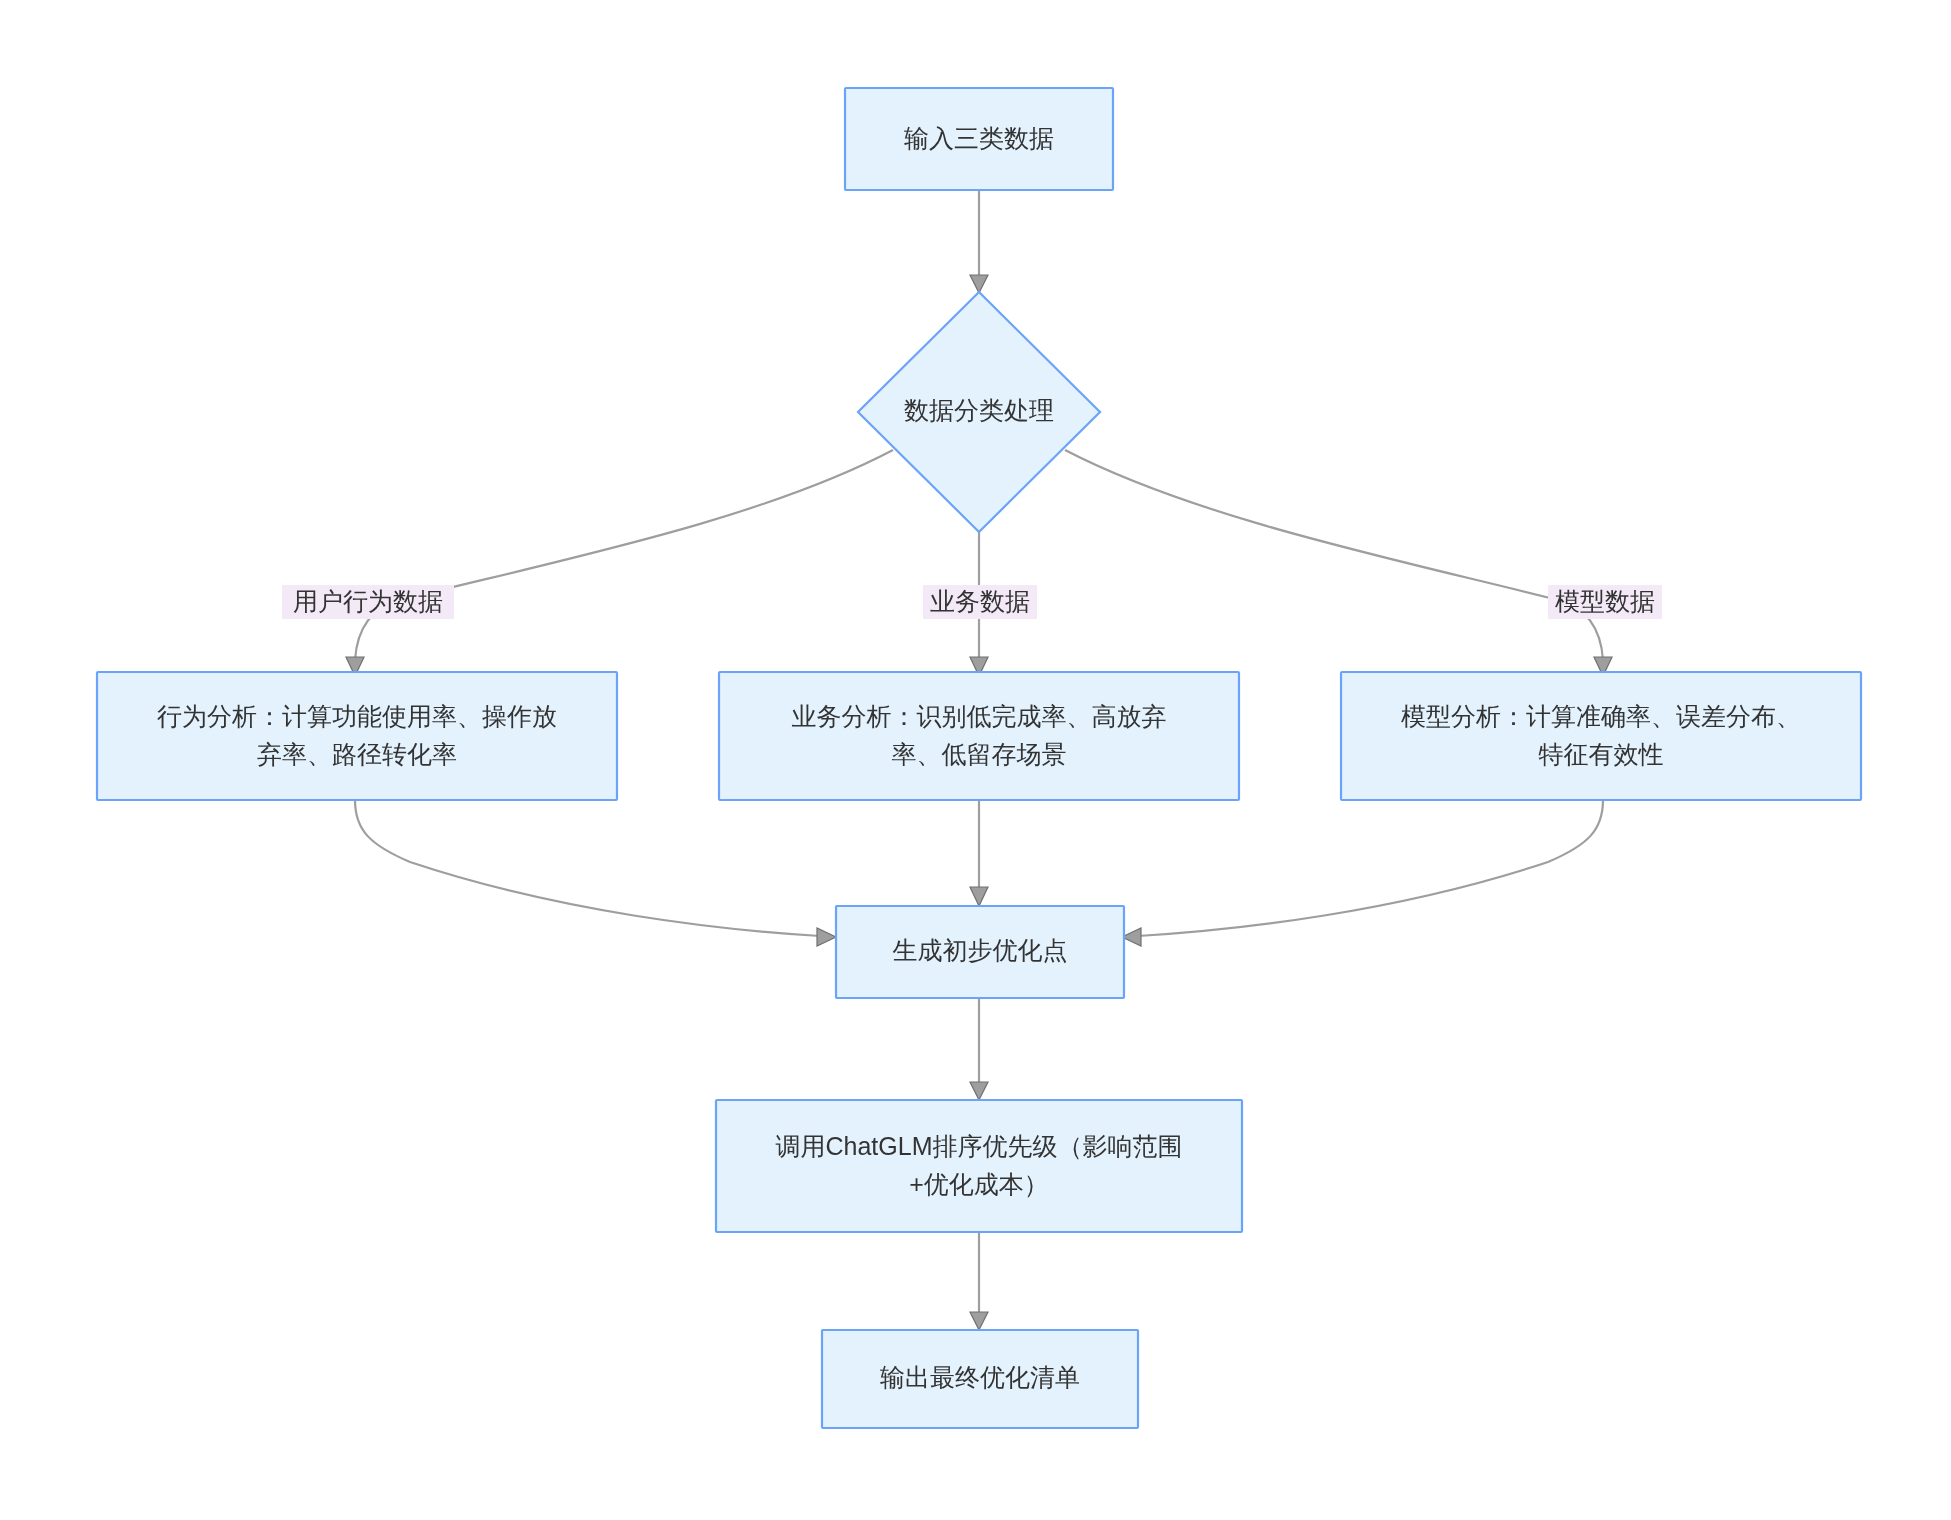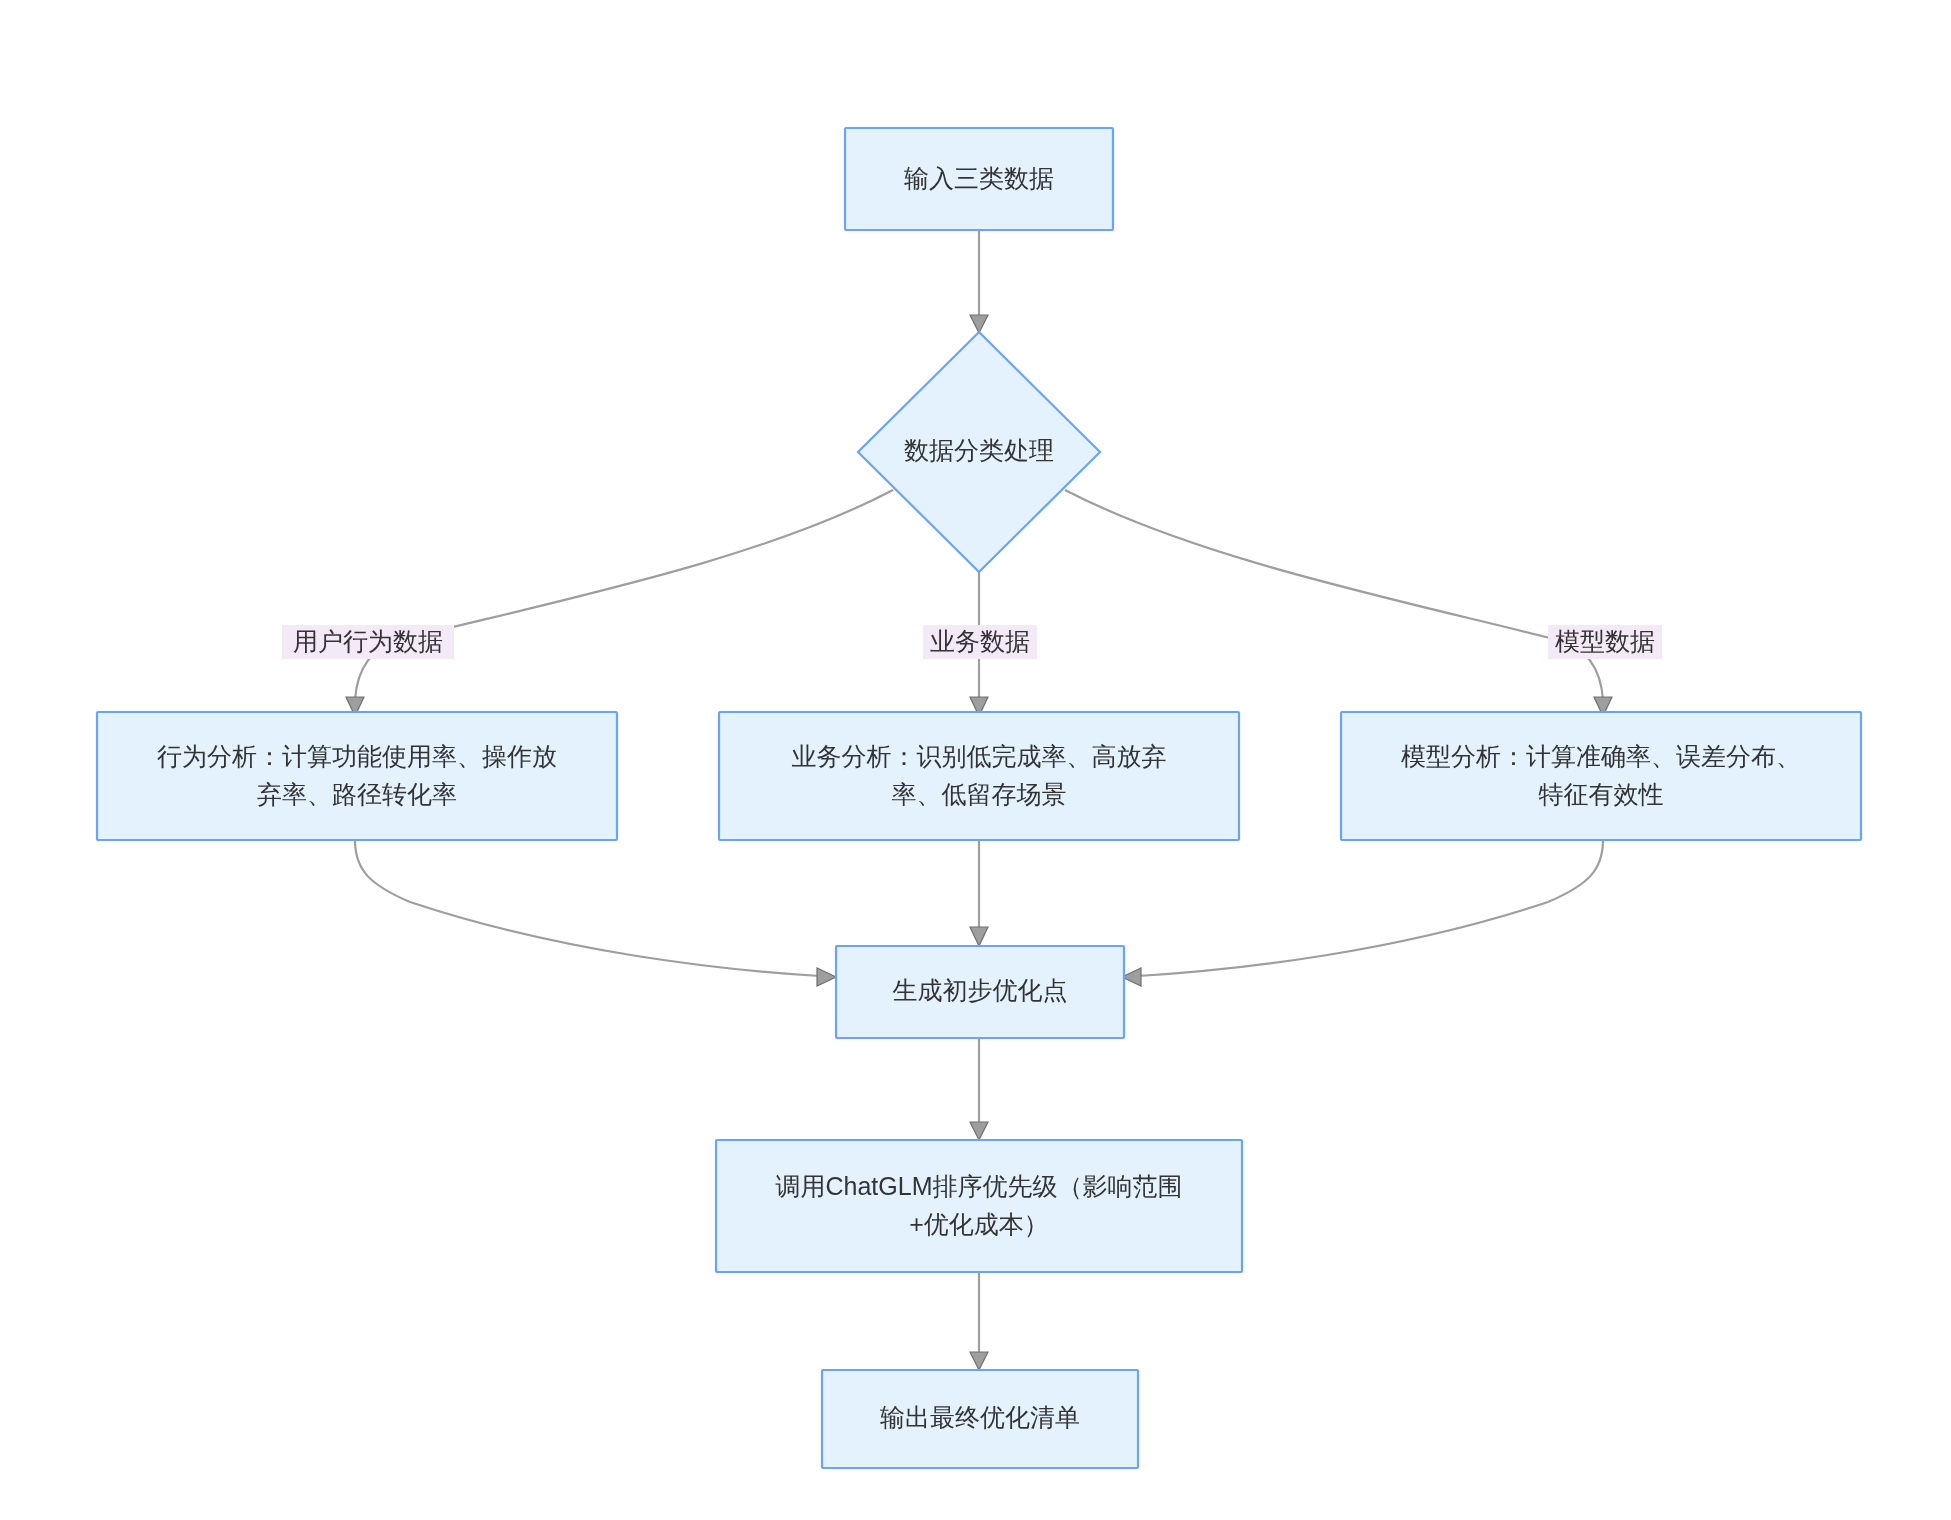--- a/index.html
+++ b/index.html
@@ -11,21 +11,20 @@
     width: 1951px;
     height: 1520px;
     font-family: "Liberation Sans", "DejaVu Sans", sans-serif;
     overflow: hidden;
   }
   #flowchart-root {
     position: relative;
     width: 1951px;
     height: 1374px;
     background: #ffffff;
-    margin-top: 40px;
   }
   svg#diagram {
     display: block;
     width: 1951px;
     height: 1520px;
   }
   .node-shape {
     fill: #e3f2fd;
     stroke: #6aa3f8;
     stroke-width: 2.2;

